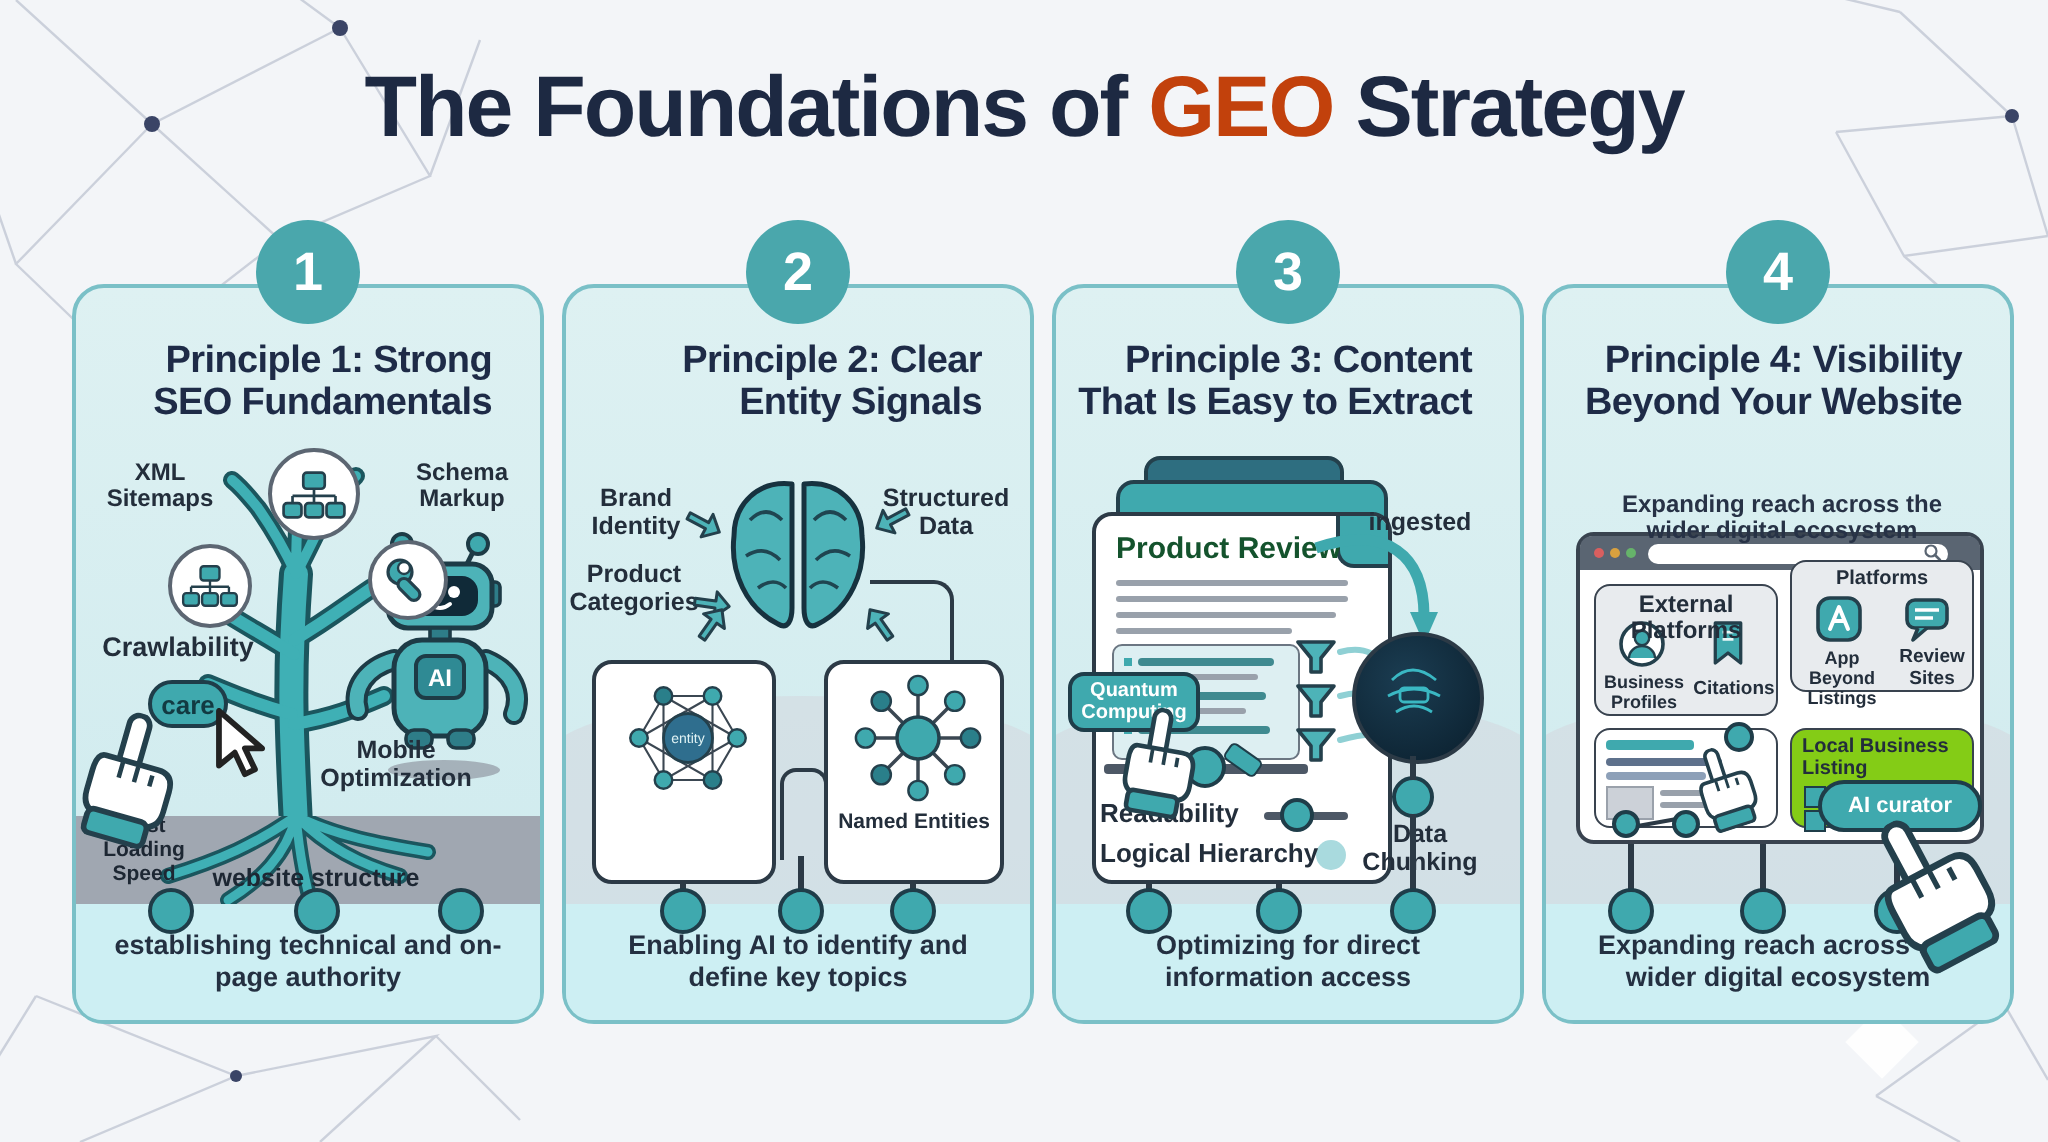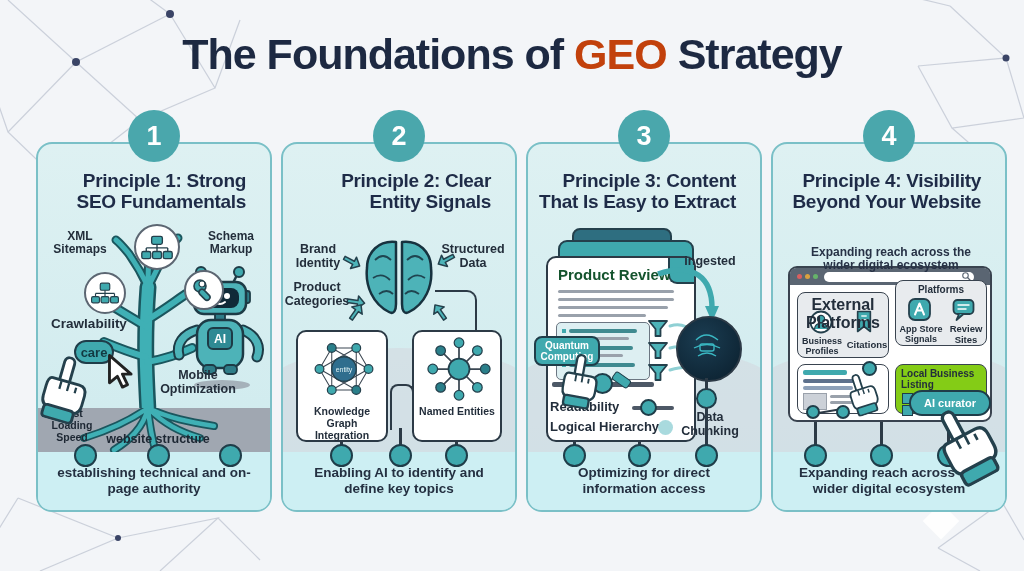--- a/index.html
+++ b/index.html
@@ -240,21 +240,20 @@
           <text x="40" y="43" text-anchor="middle" font-size="8" fill="#dff2f4">entity</text>
           <g stroke="#24404c" stroke-width="1.4">
             <circle cx="68" cy="40" r="5" fill="#3fa9ae"></circle>
               <circle cx="54" cy="64" r="5" fill="#2a7f8a"></circle>
             <circle cx="26" cy="64" r="5" fill="#3fa9ae"></circle>
               <circle cx="12" cy="40" r="5" fill="#3fa9ae"></circle>
             <circle cx="26" cy="16" r="5" fill="#2a7f8a"></circle>
               <circle cx="54" cy="16" r="5" fill="#3fa9ae"></circle>
           </g>
         </svg>
-        <div class="label" style="left:2px;right:2px;top:74px;font-size:10.5px;font-weight:700">Knowledge Graph Integration</div>
       </div>
 
       <div class="card" style="left:129px;top:186px;width:90px;height:112px">
         <svg class="abs" style="left:10px;top:2px" width="70" height="70" viewBox="0 0 80 80">
           <g stroke="#3b4752" stroke-width="2">
             <path d="M40,40 L70,40 M40,40 L61,61 M40,40 L40,70 M40,40 L19,61 M40,40 L10,40 M40,40 L19,19 M40,40 L40,10 M40,40 L61,19"></path>
           </g>
           <circle cx="40" cy="40" r="12" fill="#3fa9ae" stroke="#24404c" stroke-width="2"></circle>
           <g stroke="#24404c" stroke-width="1.4">
             <circle cx="70" cy="40" r="5.5" fill="#2a7f8a"></circle>
@@ -389,21 +388,21 @@
           <div class="abs" style="left:15px;top:6px;width:5px;height:5px;border-radius:50%;background:#d9a13f"></div>
           <div class="abs" style="left:23px;top:6px;width:5px;height:5px;border-radius:50%;background:#66b36a"></div>
           <div class="abs" style="left:34px;top:3.5px;width:150px;height:10px;background:#fff;border-radius:5px">
             <svg class="abs" style="right:3px;top:0.5px" width="9" height="9" viewBox="0 0 18 18">
                 <use href="#mag"></use>
               </svg>
           </div>
         </div>
 
         <div class="abs" style="left:7px;top:24px;width:92px;height:66px;background:#e8ebee;border:1.8px solid #39434f;border-radius:8px;box-sizing:border-box">
-          <div class="label" style="left:0;right:0;top:3px;font-size:16px;font-weight:700">External Platforms</div>
+          <div class="label" style="left:0;right:0;top:3px;font-size:12px;font-weight:700">External Platforms</div>
           <svg class="abs" style="left:11px;top:17px" width="24" height="24" viewBox="0 0 24 24">
             <circle cx="12" cy="12" r="10.5" fill="#fff" stroke="#24404c" stroke-width="1.8"></circle>
             <circle cx="12" cy="9" r="3.6" fill="#3fa9ae" stroke="#24404c" stroke-width="1.2"></circle>
             <path d="M5.5,19 a6.5,6 0 0 1 13,0" fill="#3fa9ae" stroke="#24404c" stroke-width="1.2"></path>
           </svg>
           <svg class="abs" style="left:56px;top:16px" width="20" height="25" viewBox="0 0 22 26">
             <path d="M4,2 h14 v22 l-7,-5.5 l-7,5.5 z" fill="#3fa9ae" stroke="#24404c" stroke-width="1.8" stroke-linejoin="round"></path>
             <path d="M8,7 h6 M8,11 h6" stroke="#e8f6f7" stroke-width="1.6"></path>
           </svg>
           <div class="label" style="left:1px;top:43px;width:46px;font-size:9px">Business Profiles</div>
@@ -414,21 +413,21 @@
           <div class="label" style="left:0;right:0;top:3px;font-size:10px;font-weight:700">Platforms</div>
           <svg class="abs" style="left:12px;top:17px" width="23" height="23" viewBox="0 0 23 23">
             <rect x="1" y="1" width="21" height="21" rx="6" fill="#3fa9ae" stroke="#24404c" stroke-width="1.8"></rect>
             <path d="M7,16.5 L11.5,5.5 L16,16.5 M8.7,12.5 h5.6" stroke="#fff" stroke-width="2" fill="none" stroke-linecap="round" stroke-linejoin="round"></path>
           </svg>
           <svg class="abs" style="left:56px;top:17px" width="23" height="23" viewBox="0 0 23 23">
             <rect x="1.5" y="2" width="20" height="14" rx="4" fill="#3fa9ae" stroke="#24404c" stroke-width="1.8"></rect>
             <path d="M7,16 l-2.5,6 l7,-6" fill="#3fa9ae" stroke="#24404c" stroke-width="1.8" stroke-linejoin="round"></path>
             <path d="M5.5,7 h12 M5.5,11 h9" stroke="#fff" stroke-width="1.7"></path>
           </svg>
-          <div class="label" style="left:1px;top:43px;width:48px;font-size:9px">App Store Signals</div>
+          <div class="label" style="left:1px;top:43px;width:48px;font-size:9px">App Beyond Listings</div>
           <div class="label" style="left:50px;top:43px;width:40px;font-size:9.5px">Review Sites</div>
         </div>
 
         <div class="abs" style="left:7px;top:96px;width:92px;height:50px;background:#fff;border:1.8px solid #39434f;border-radius:8px;box-sizing:border-box">
           <div class="abs" style="left:5px;top:5px;width:44px;height:5px;background:#3fa9ae;border-radius:2px"></div>
           <div class="abs" style="left:5px;top:14px;width:58px;height:4px;background:#5e718c;border-radius:2px"></div>
           <div class="abs" style="left:5px;top:21px;width:50px;height:4px;background:#8da0b8;border-radius:2px"></div>
           <div class="abs" style="left:5px;top:28px;width:22px;height:15px;background:#ccd1d8;border:1px solid #9aa1ab"></div>
           <div class="abs" style="left:32px;top:30px;width:38px;height:3px;background:#99a1ab;border-radius:2px"></div>
           <div class="abs" style="left:32px;top:36px;width:30px;height:3px;background:#99a1ab;border-radius:2px"></div>

